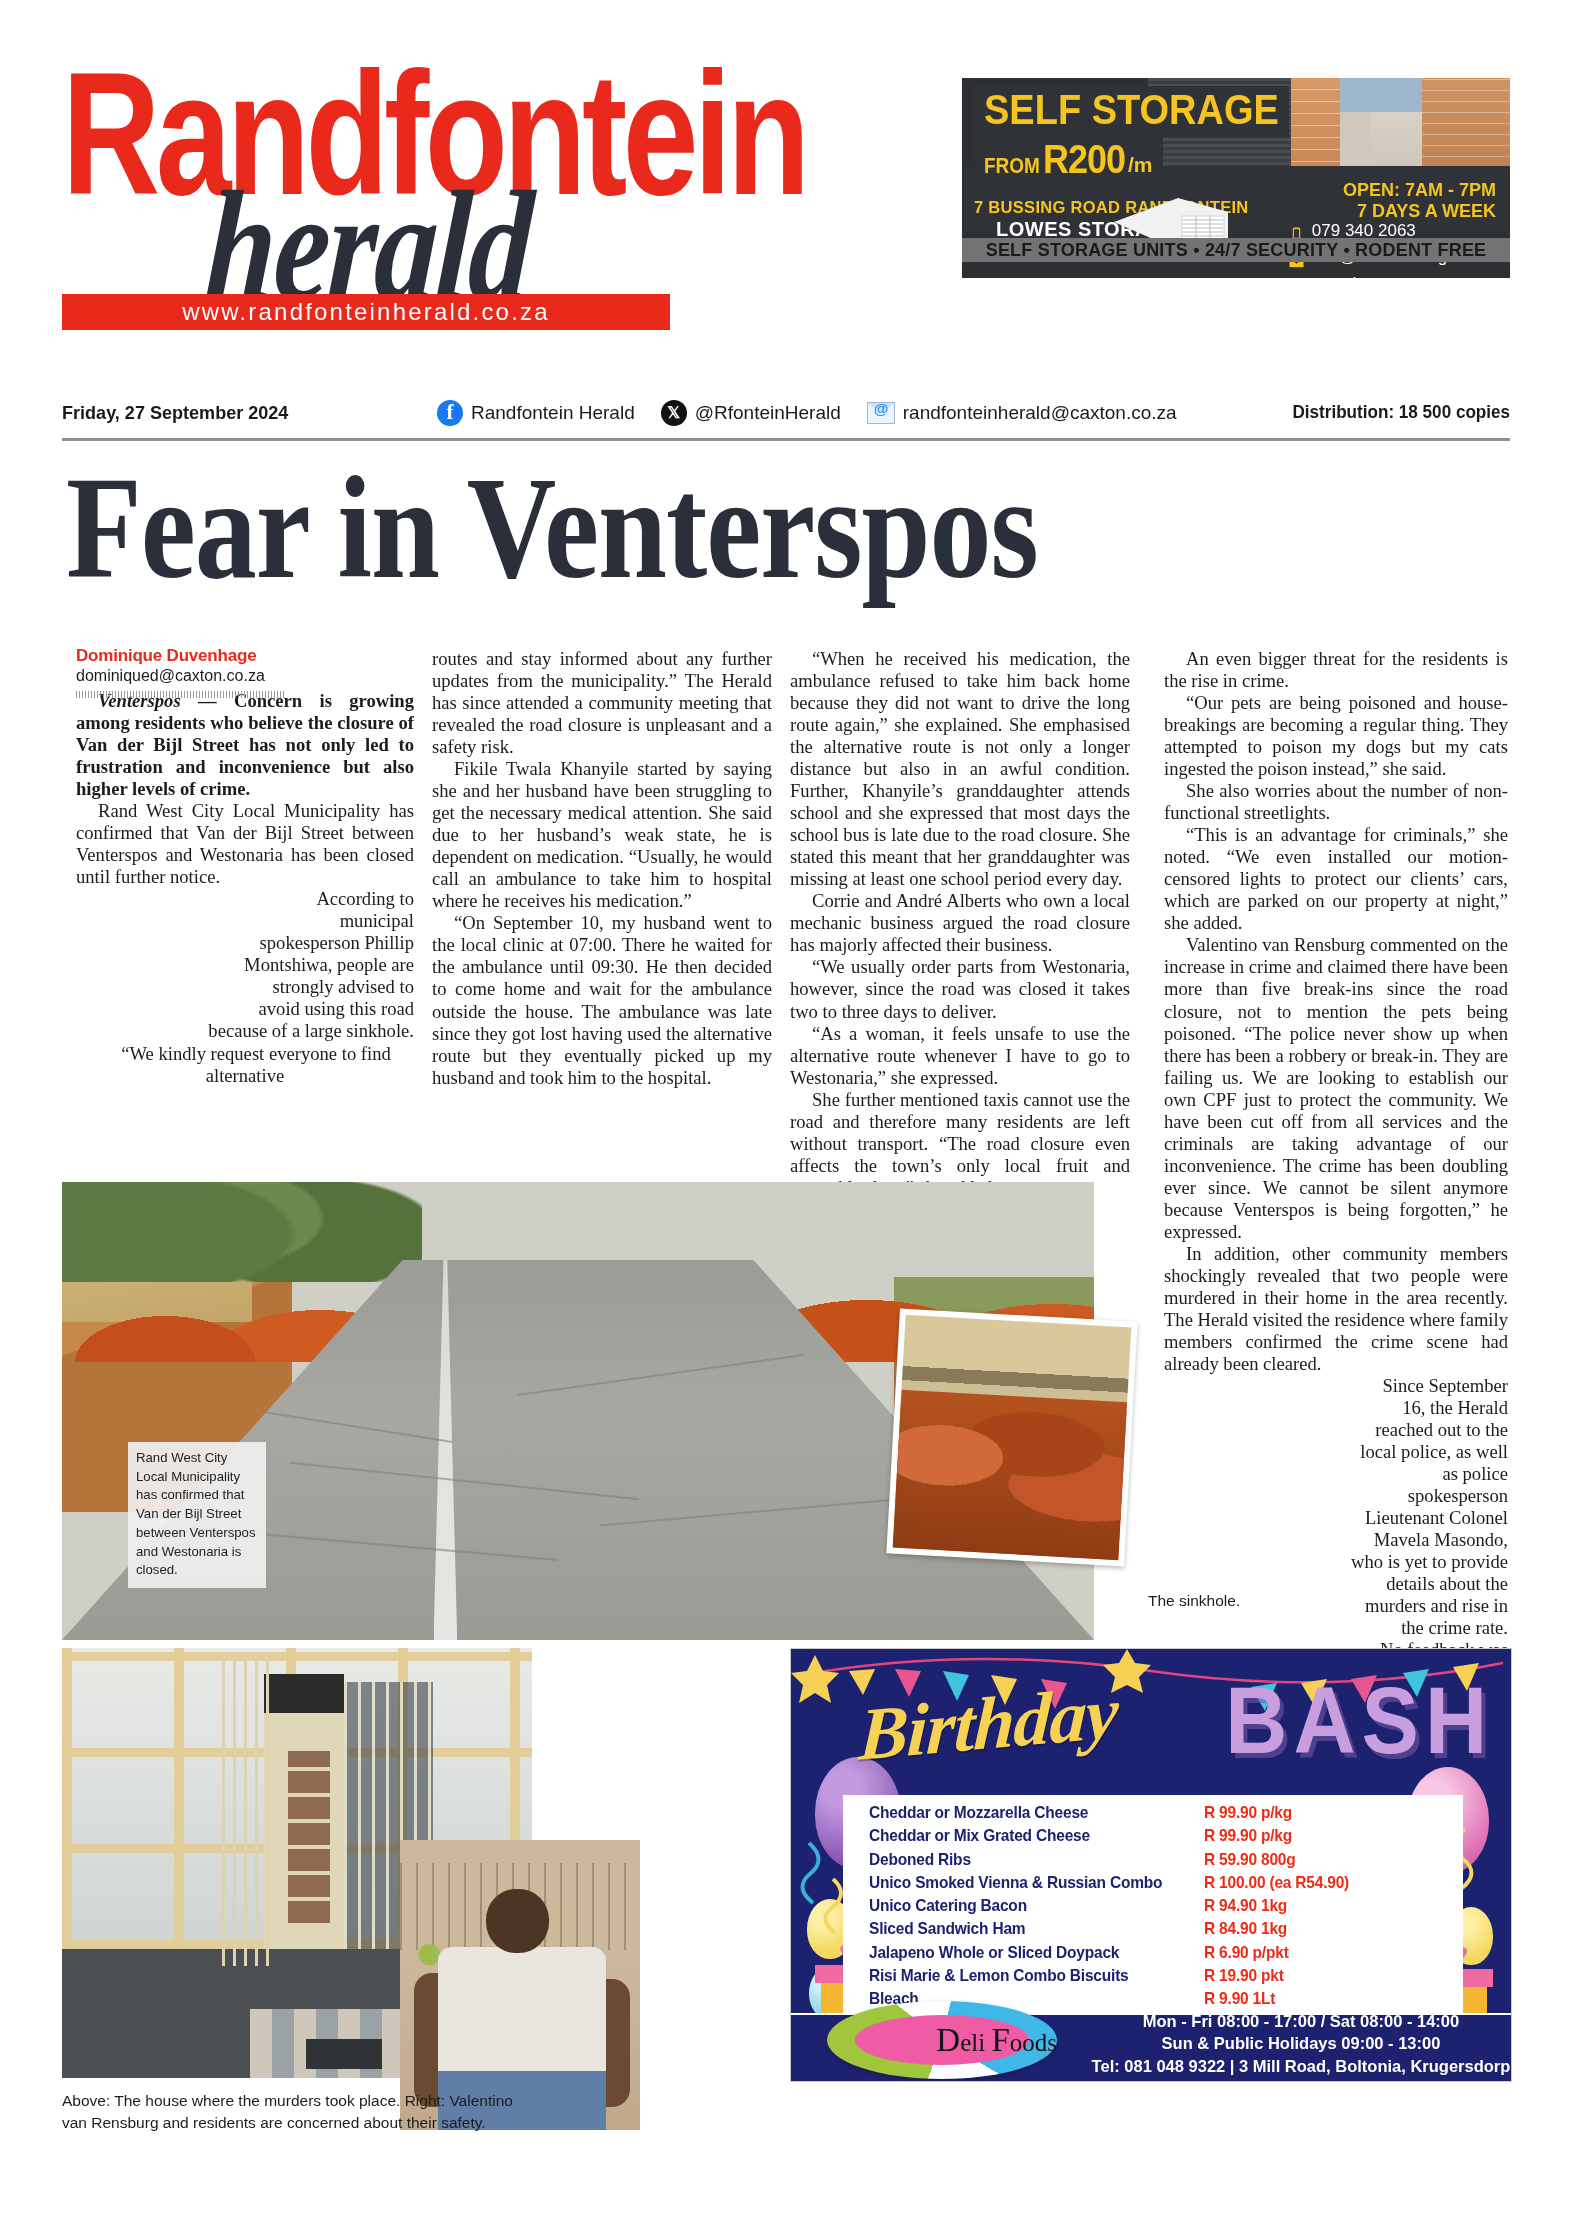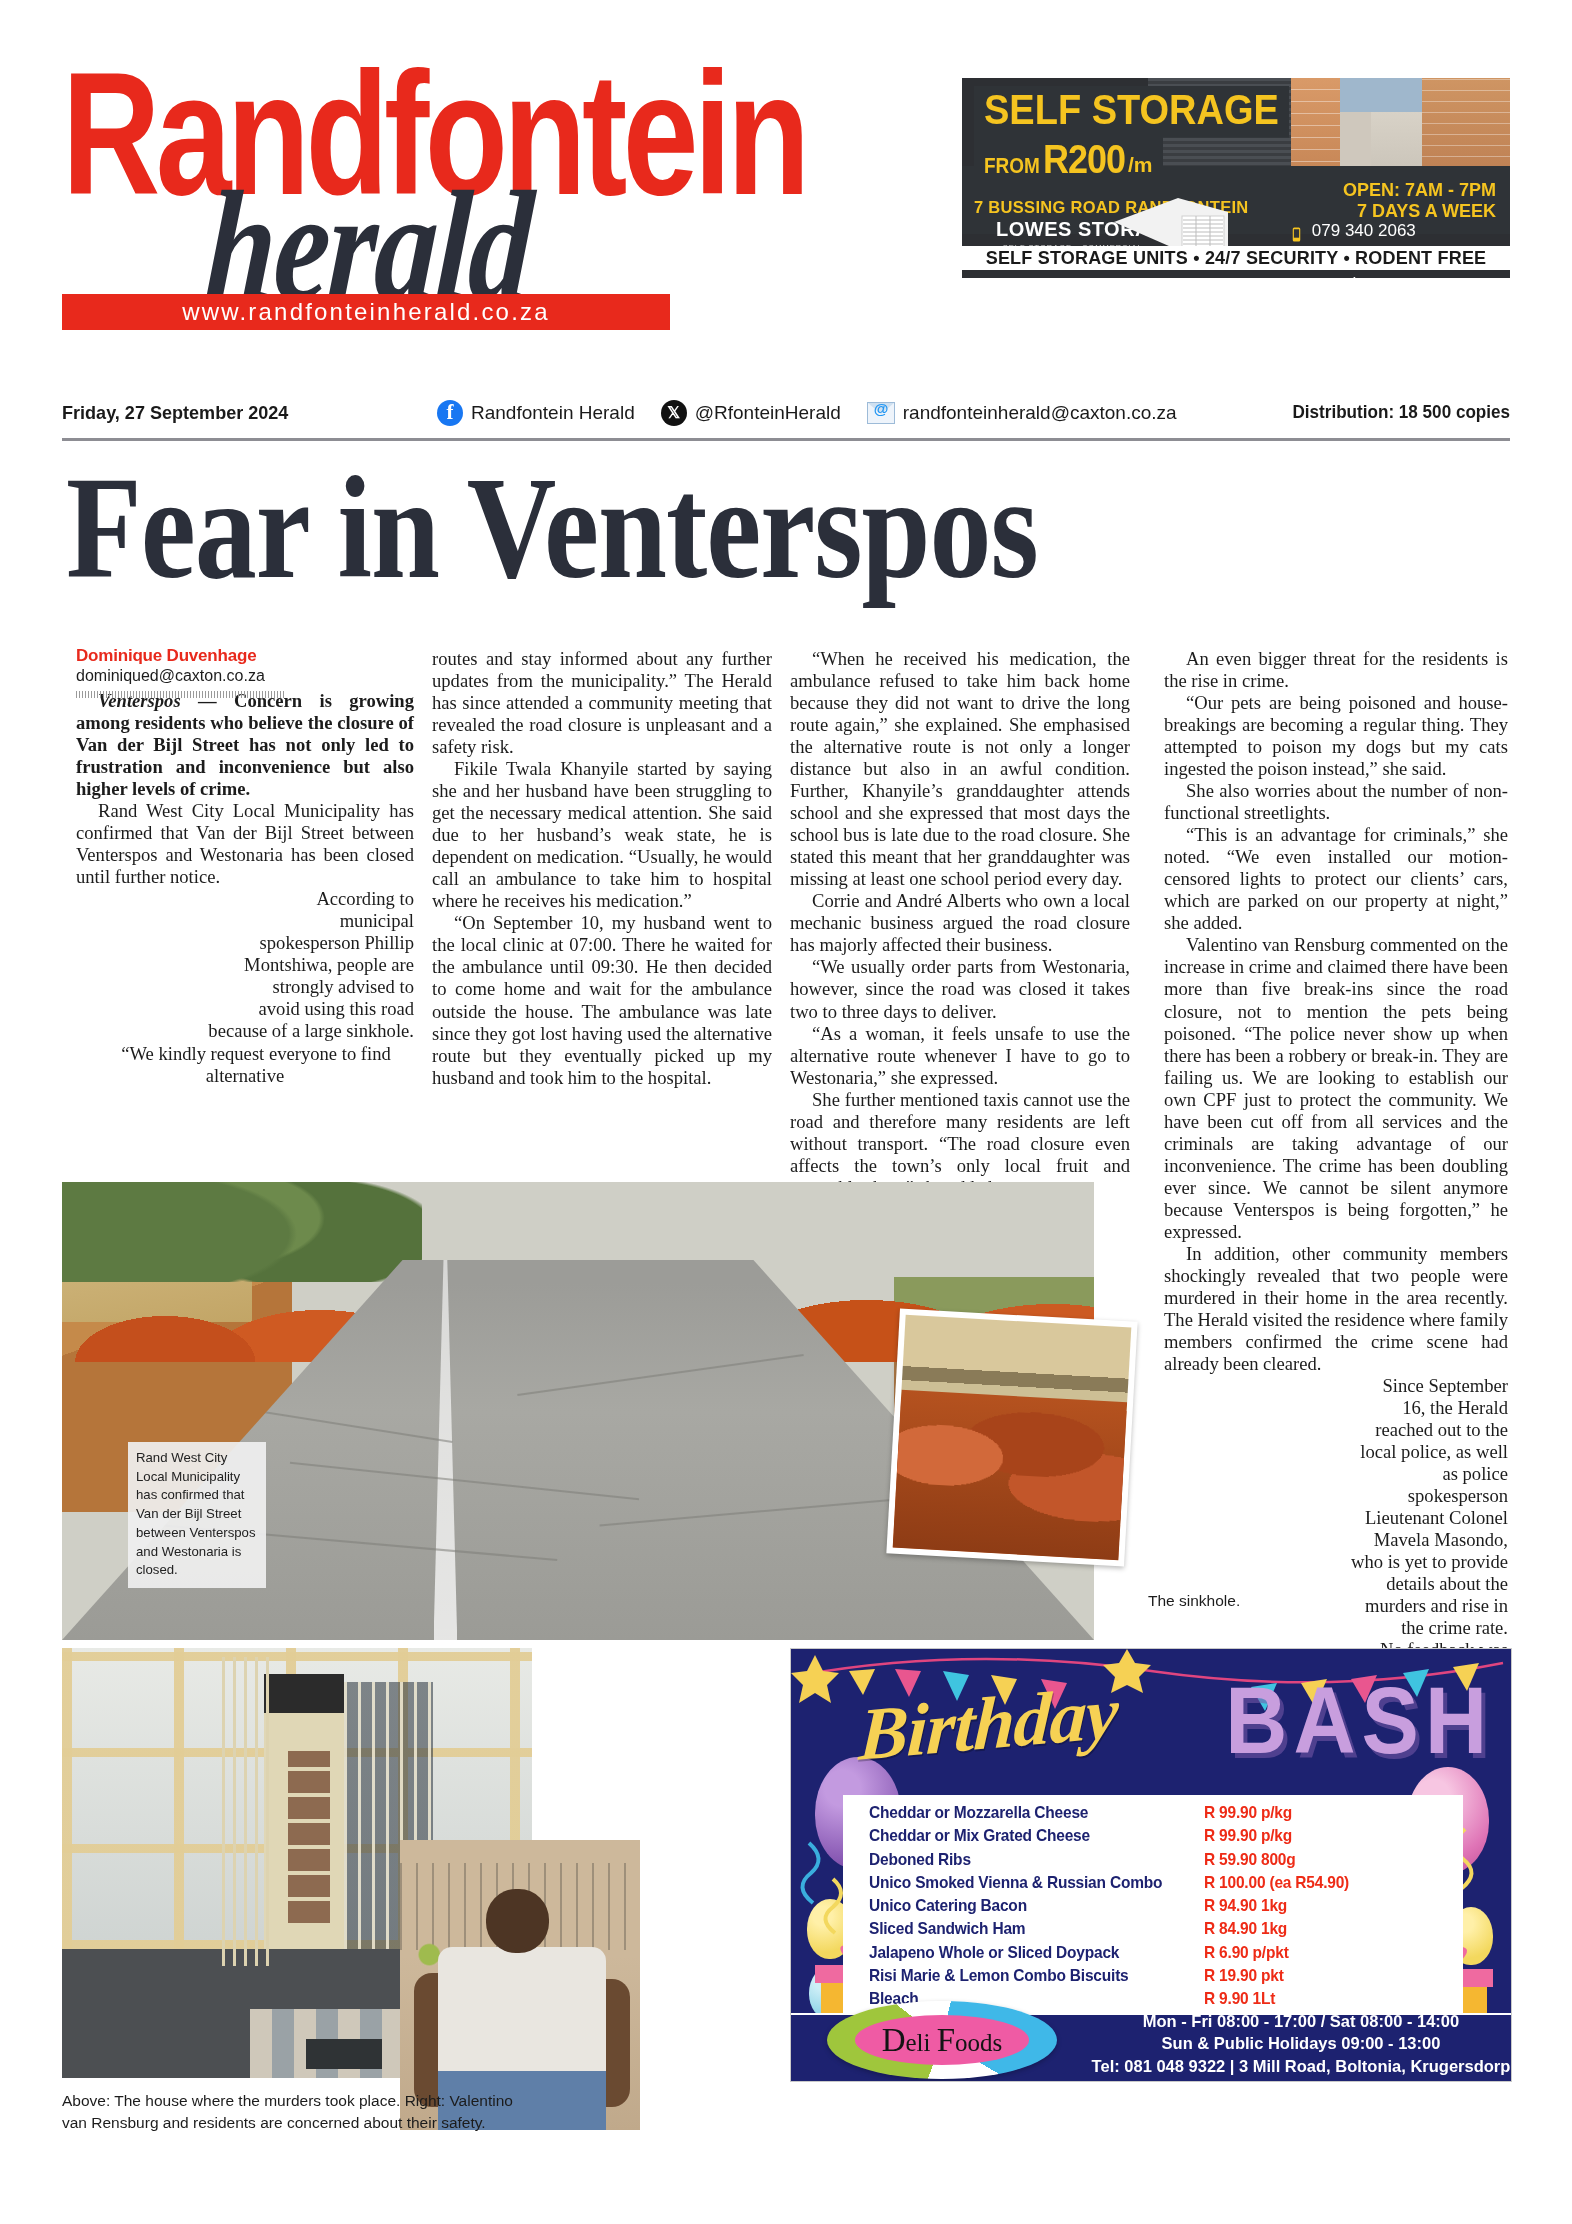--- a/index.html
+++ b/index.html
@@ -101,21 +101,21 @@
     font-family:"Liberation Sans", sans-serif; font-size:17px; line-height:1.55;
   }
   .ad-contacts div { display:flex; align-items:center; gap:8px; justify-content:flex-start; }
   .cicon { width:15px; height:15px; display:inline-block; flex:0 0 15px; }
   .ad-logo { position:absolute; left:34px; bottom:26px; width:210px; }
   .ad-logo-name { font-family:"Liberation Sans", sans-serif; font-weight:bold;
      color:#fff; font-size:20px; letter-spacing:0.5px; }
   .ad-logo-sub { font-family:"Liberation Sans", sans-serif; color:#cfcfcf; font-size:7.5px;
      letter-spacing:1px; margin-top:2px;}
   .ad-footer {
-    position:absolute; left:0; bottom:8px; width:100%; height:24px; background:#ffffff;
+    position:absolute; left:0; bottom:16px; width:100%; height:24px; background:#737373;
     color:#1a1a1a; font-family:"Liberation Sans", sans-serif; font-weight:bold;
     font-size:18px; line-height:24px; text-align:center; letter-spacing:0.2px;
   }
   .shedSvg { position:absolute; left:150px; bottom:24px; }
 
   
   .infobar { position:absolute; left:62px; top:398px; width:1448px; height:38px; }
   .infobar .date {
     position:absolute; left:0; top:4px;
     font-family:"Liberation Sans", sans-serif; font-weight:bold; font-size:19px;
@@ -289,21 +289,21 @@
   .bb-hours { position:absolute; left:300px; bottom:4px; width:420px; text-align:center;
      color:#fff; font-family:"Liberation Sans", sans-serif; font-weight:bold; font-size:16.5px;
      line-height:1.35; }
   .bb-logo { position:absolute; left:36px; bottom:2px; width:230px; height:78px; }
   .bb-logo-oval { position:absolute; inset:0; border-radius:50%;
     background:conic-gradient(from 200deg,#9fc63c 0 30%, #ffffff 30% 48%, #3fb8e8 48% 78%, #ffffff 78% 100%);
     box-shadow:0 2px 5px rgba(0,0,0,.25); }
   .bb-logo-inner { position:absolute; left:12%; top:18%; width:76%; height:64%;
     border-radius:50%; background:#ef5ba4; }
   .bb-logo-text { position:absolute; left:0; right:0; top:50%; transform:translateY(-50%);
-    text-align:center; font-family:"Liberation Serif", serif; color:#141414; font-size:25px; }
+    text-align:right; font-family:"Liberation Serif", serif; color:#141414; font-size:25px; }
   .bb-logo-text .cap { font-size:33px; }
   .balloon { position:absolute; border-radius:50% 50% 48% 48%; }
   .confetti { position:absolute; }
 
   
   .gift { position:absolute; }
 </style>
 </head>
 <body>
 

